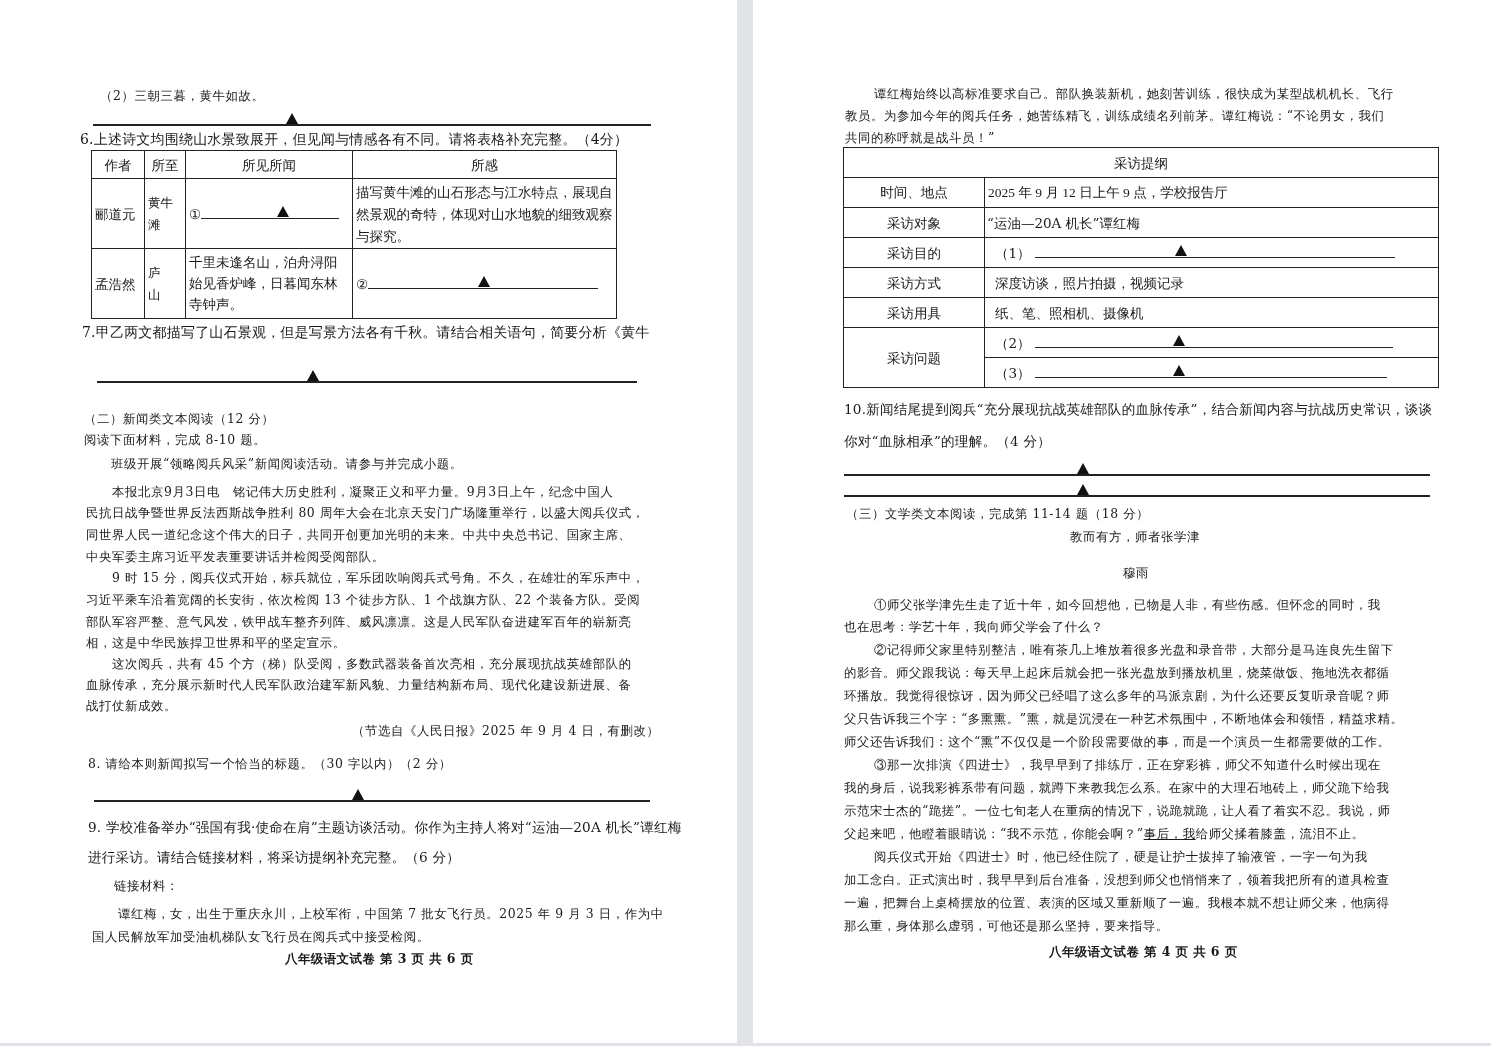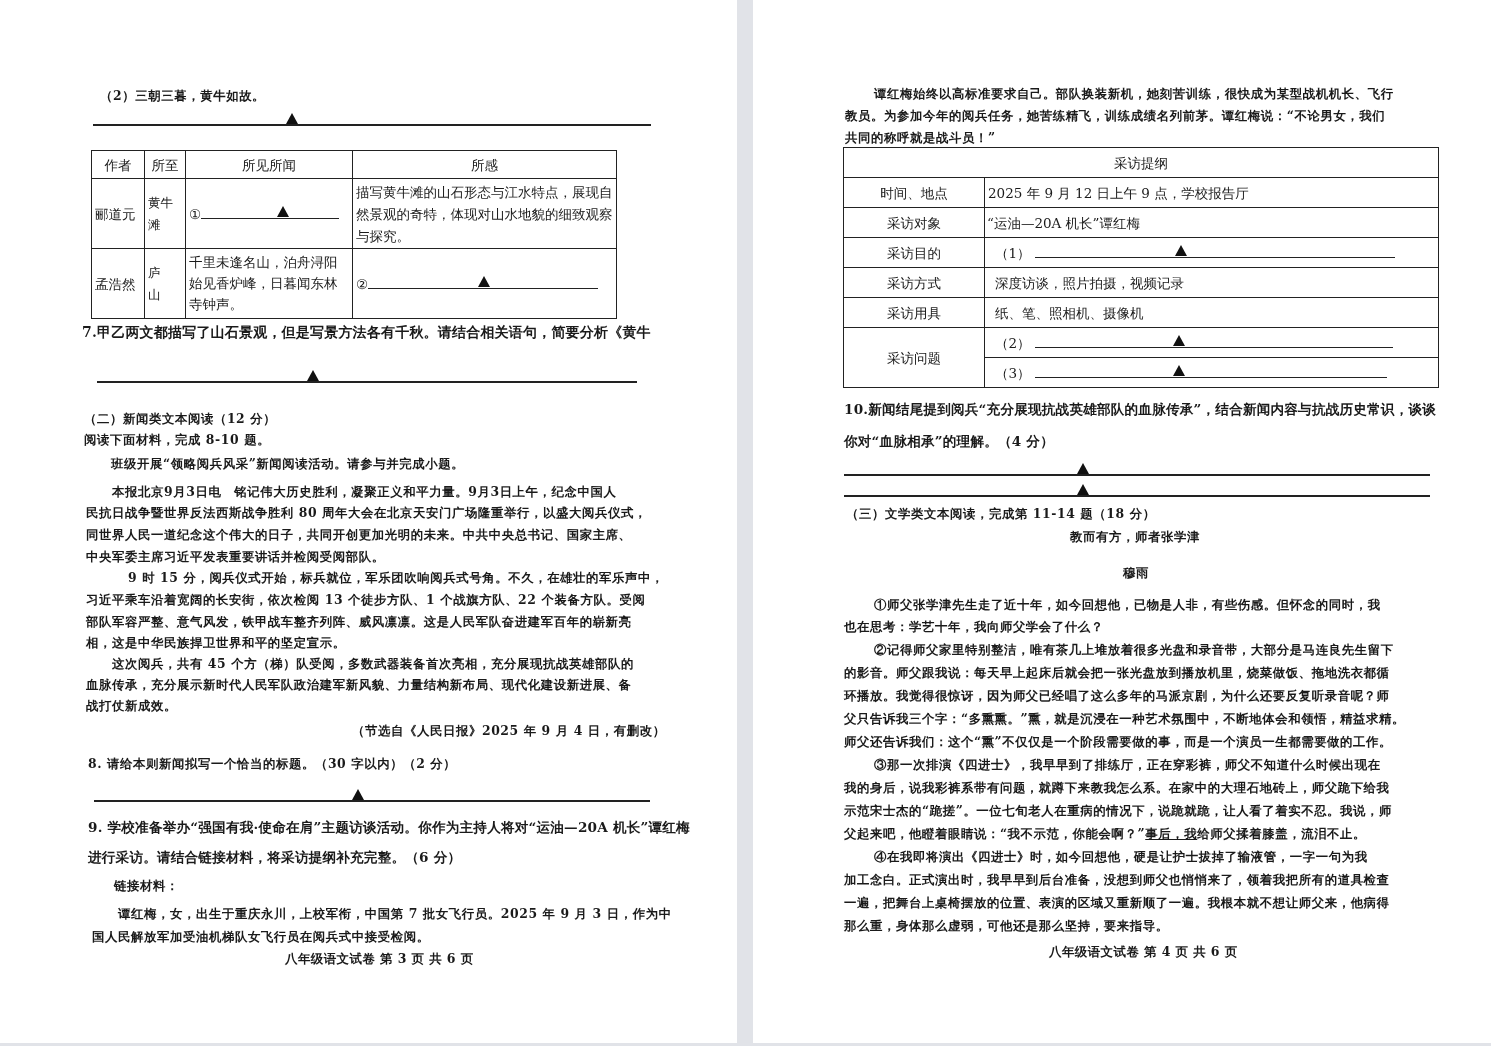--- a/index.html
+++ b/index.html
@@ -7,41 +7,42 @@
     width: 1491px; height: 1046px; overflow: hidden;
     background: #e1e3e8; position: relative;
     font-family: "DejaVu Serif", "Liberation Serif", serif;
     color: #1a1a1a;
   }
   .page {
     position: absolute; top: 0; background: #ffffff; height: 1043px; overflow: hidden;
   }
   #page-left { left: 0; width: 737px; }
   #page-right { left: 753px; width: 738px; }
-  .t { position: absolute; font-size: 13.3px; line-height: 16px; white-space: nowrap; letter-spacing: 0.2px; font-weight: bold; }
+  .t { position: absolute; font-size: 13.3px; line-height: 16px; white-space: nowrap; letter-spacing: 0.2px; }
   .sm { font-size: 12.4px; letter-spacing: 0.6px; }
   .hline { position: absolute; height: 1.5px; background: #222; }
   .tri { position: absolute; width: 0; height: 0; border-left: 6px solid transparent; border-right: 6px solid transparent; border-bottom: 11px solid #111; }
   .blank { display: inline-block; border-bottom: 1.3px solid #222; position: relative; vertical-align: baseline; height: 12px; }
   .blank .tri { bottom: 1px; }
   table.grid { position: absolute; border-collapse: collapse; font-size: 13.5px; }
   table.grid td { border: 1.5px solid #222; padding: 0 3px; vertical-align: middle; line-height: 22px; }
   .center { text-align: center; }
   .footer { position: absolute; font-size: 12.5px; font-weight: bold; letter-spacing: 0.4px; }
   .u { text-decoration: underline; }
 </style>
 </head>
 <body>
 
 <div class="page" id="page-left">
 
   <div class="t sm" style="left:100px;top:88px;">（2）三朝三暮，黄牛如故。</div>
   <div class="tri" style="left:286px;top:113px;"></div>
   <div class="hline" style="left:93px;top:124px;width:558px;"></div>
 
+  <div class="t" style="left:80px;top:131px;font-size:14px;">6.上述诗文均围绕山水景致展开，但见闻与情感各有不同。请将表格补充完整。（4分）</div>
 
   <table class="grid" style="left:91px;top:150px;width:526px;">
     <tbody>
         <tr style="height:28px;">
       <td class="center" style="width:46px;">作者</td>
       <td class="center" style="width:34px;">所至</td>
       <td class="center" style="width:160px;">所见所闻</td>
       <td class="center">所感</td>
     </tr>
     <tr style="height:70px;">
@@ -69,21 +70,21 @@
 
   <div class="t sm" style="left:84px;top:411px;">（二）新闻类文本阅读（12 分）</div>
   <div class="t sm" style="left:84px;top:432px;">阅读下面材料，完成 8-10 题。</div>
   <div class="t sm" style="left:111px;top:456px;">班级开展“领略阅兵风采”新闻阅读活动。请参与并完成小题。</div>
 
   <div>
     <div class="t sm" style="left:112px;top:484px;">本报北京9月3日电　铭记伟大历史胜利，凝聚正义和平力量。9月3日上午，纪念中国人</div>
     <div class="t sm" style="left:86px;top:505px;">民抗日战争暨世界反法西斯战争胜利 80 周年大会在北京天安门广场隆重举行，以盛大阅兵仪式，</div>
     <div class="t sm" style="left:86px;top:527px;">同世界人民一道纪念这个伟大的日子，共同开创更加光明的未来。中共中央总书记、国家主席、</div>
     <div class="t sm" style="left:86px;top:549px;">中央军委主席习近平发表重要讲话并检阅受阅部队。</div>
-    <div class="t sm" style="left:112px;top:570px;margin-left:16px;">9 时 15 分，阅兵仪式开始，标兵就位，军乐团吹响阅兵式号角。不久，在雄壮的军乐声中，</div>
+    <div class="t sm" style="left:112px;top:570px;">9 时 15 分，阅兵仪式开始，标兵就位，军乐团吹响阅兵式号角。不久，在雄壮的军乐声中，</div>
     <div class="t sm" style="left:86px;top:592px;">习近平乘车沿着宽阔的长安街，依次检阅 13 个徒步方队、1 个战旗方队、22 个装备方队。受阅</div>
     <div class="t sm" style="left:86px;top:614px;">部队军容严整、意气风发，铁甲战车整齐列阵、威风凛凛。这是人民军队奋进建军百年的崭新亮</div>
     <div class="t sm" style="left:86px;top:635px;">相，这是中华民族捍卫世界和平的坚定宣示。</div>
     <div class="t sm" style="left:112px;top:656px;">这次阅兵，共有 45 个方（梯）队受阅，多数武器装备首次亮相，充分展现抗战英雄部队的</div>
     <div class="t sm" style="left:86px;top:677px;">血脉传承，充分展示新时代人民军队政治建军新风貌、力量结构新布局、现代化建设新进展、备</div>
     <div class="t sm" style="left:86px;top:698px;">战打仗新成效。</div>
   </div>
   <div class="t sm" style="left:352px;top:723px;">（节选自《人民日报》2025 年 9 月 4 日，有删改）</div>
 
   <div class="t sm" style="left:88px;top:756px;">8. 请给本则新闻拟写一个恰当的标题。（30 字以内）（2 分）</div>
@@ -103,21 +104,21 @@
 
   <div class="t sm" style="left:92px;top:108px;">教员。为参加今年的阅兵任务，她苦练精飞，训练成绩名列前茅。谭红梅说：“不论男女，我们</div>
   <div class="t sm" style="left:121px;top:86px;">谭红梅始终以高标准要求自己。部队换装新机，她刻苦训练，很快成为某型战机机长、飞行</div>
   <div class="t sm" style="left:92px;top:130px;">共同的称呼就是战斗员！”</div>
 
   <table class="grid" style="left:90px;top:147px;width:596px;">
     <tbody>
         <tr style="height:30px;">
       <td colspan="2" class="center">采访提纲</td>
     </tr>
-    <tr style="height:30px;">
+    <tr style="height:30px;font-family:Liberation Serif, serif;">
       <td class="center" style="width:134px;">时间、地点</td>
       <td style="">2025 年 9 月 12 日上午 9 点，学校报告厅</td>
     </tr>
     <tr style="height:30px;">
       <td class="center">采访对象</td>
       <td style="padding-left:2px;">“运油—20A 机长”谭红梅</td>
     </tr>
     <tr style="height:30px;">
       <td class="center">采访目的</td>
       <td style="padding-left:10px;">
@@ -165,20 +166,20 @@
     <div class="t sm" style="left:91px;top:619px;">也在思考：学艺十年，我向师父学会了什么？</div>
     <div class="t sm" style="left:121px;top:642px;">②记得师父家里特别整洁，唯有茶几上堆放着很多光盘和录音带，大部分是马连良先生留下</div>
     <div class="t sm" style="left:91px;top:665px;">的影音。师父跟我说：每天早上起床后就会把一张光盘放到播放机里，烧菜做饭、拖地洗衣都循</div>
     <div class="t sm" style="left:91px;top:688px;">环播放。我觉得很惊讶，因为师父已经唱了这么多年的马派京剧，为什么还要反复听录音呢？师</div>
     <div class="t sm" style="left:91px;top:711px;">父只告诉我三个字：“多熏熏。”熏，就是沉浸在一种艺术氛围中，不断地体会和领悟，精益求精。</div>
     <div class="t sm" style="left:91px;top:734px;">师父还告诉我们：这个“熏”不仅仅是一个阶段需要做的事，而是一个演员一生都需要做的工作。</div>
     <div class="t sm" style="left:121px;top:757px;">③那一次排演《四进士》，我早早到了排练厅，正在穿彩裤，师父不知道什么时候出现在</div>
     <div class="t sm" style="left:91px;top:780px;">我的身后，说我彩裤系带有问题，就蹲下来教我怎么系。在家中的大理石地砖上，师父跪下给我</div>
     <div class="t sm" style="left:91px;top:803px;text-align:right;">示范宋士杰的“跪搓”。一位七旬老人在重病的情况下，说跪就跪，让人看了着实不忍。我说，师</div>
     <div class="t sm" style="left:91px;top:826px;"><span>父起来吧，他瞪着眼睛说：“我不示范，你能会啊？”</span><span class="u">事后，我</span><span>给师父揉着膝盖，流泪不止。</span></div>
-    <div class="t sm" style="left:121px;top:849px;">④在我即将演出《四进士》时，如今回想他，硬是让护士拔掉了输液管，一字一句为我</div>
+    <div class="t sm" style="left:121px;top:849px;">阅兵仪式开始《四进士》时，他已经住院了，硬是让护士拔掉了输液管，一字一句为我</div>
     <div class="t sm" style="left:91px;top:872px;">加工念白。正式演出时，我早早到后台准备，没想到师父也悄悄来了，领着我把所有的道具检查</div>
     <div class="t sm" style="left:91px;top:895px;">一遍，把舞台上桌椅摆放的位置、表演的区域又重新顺了一遍。我根本就不想让师父来，他病得</div>
     <div class="t sm" style="left:91px;top:918px;">那么重，身体那么虚弱，可他还是那么坚持，要来指导。</div>
   </div>
 
   <div class="footer" style="left:296px;top:944px;">八年级语文试卷 第 4 页 共 6 页</div>
 </div>
 
 </body></html>

